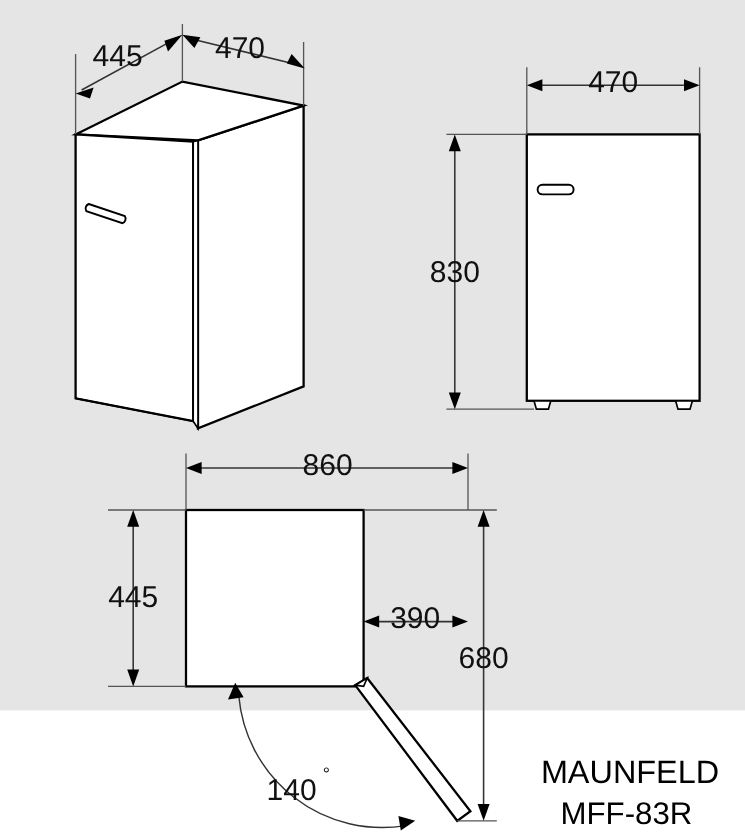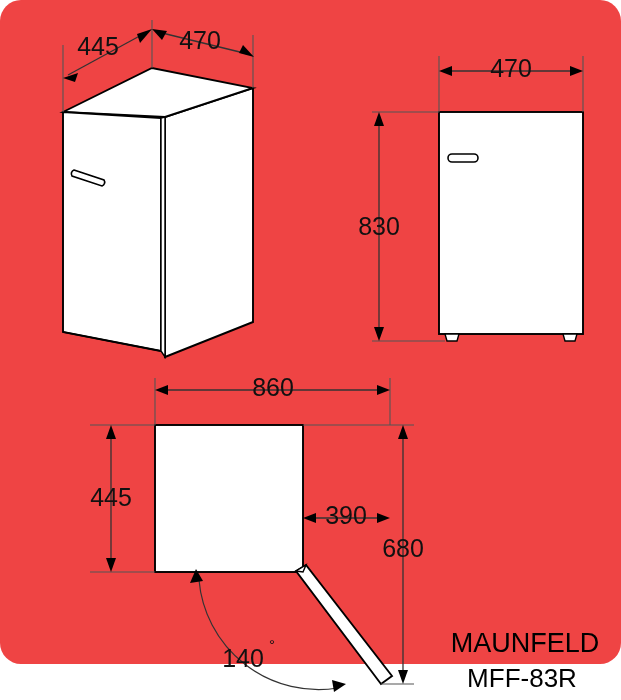--- a/index.html
+++ b/index.html
@@ -9,23 +9,22 @@
   }
   body {
     width: 621px;
     height: 700px;
     overflow: hidden;
     font-family: "Liberation Sans", sans-serif;
   }
   #drawing-root {
     position: relative;
     width: 621px;
-    height: 664px;
-    background: #ef4444;
-    border-radius: 21px;
+    height: 592px;
+    background: #e5e5e5;
   }
   svg.sheet {
     display: block;
     width: 621px;
     height: 700px;
   }
   .dimtext {
     font-family: "Liberation Sans", sans-serif;
     font-size: 25px;
     fill: #111111;

